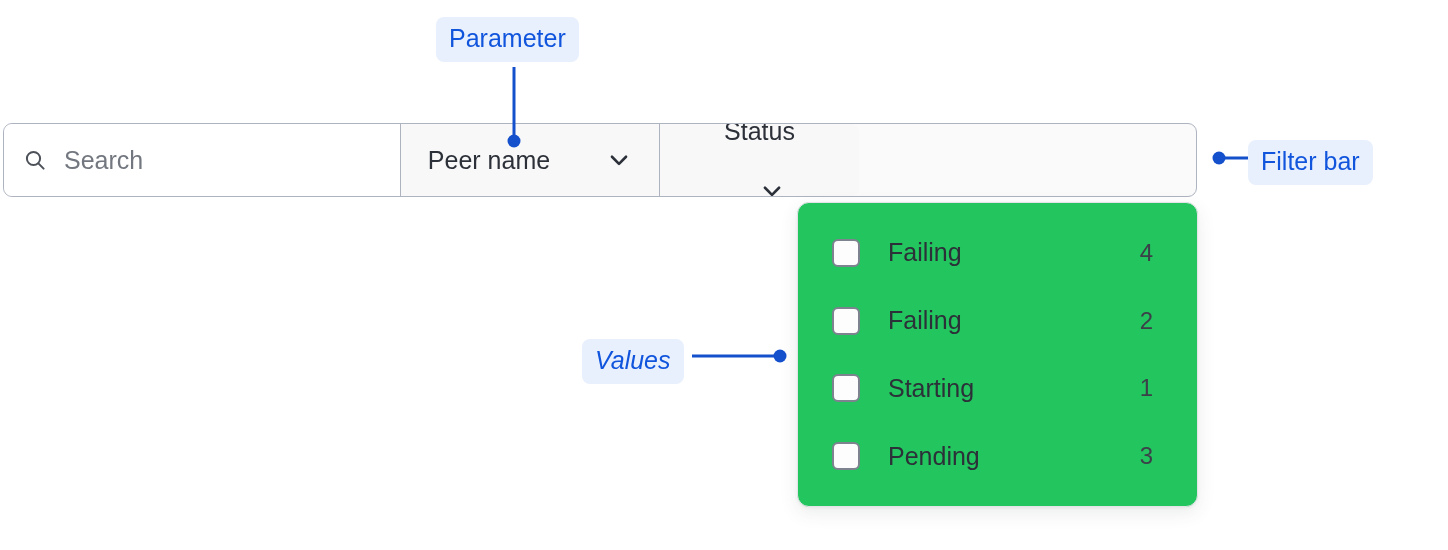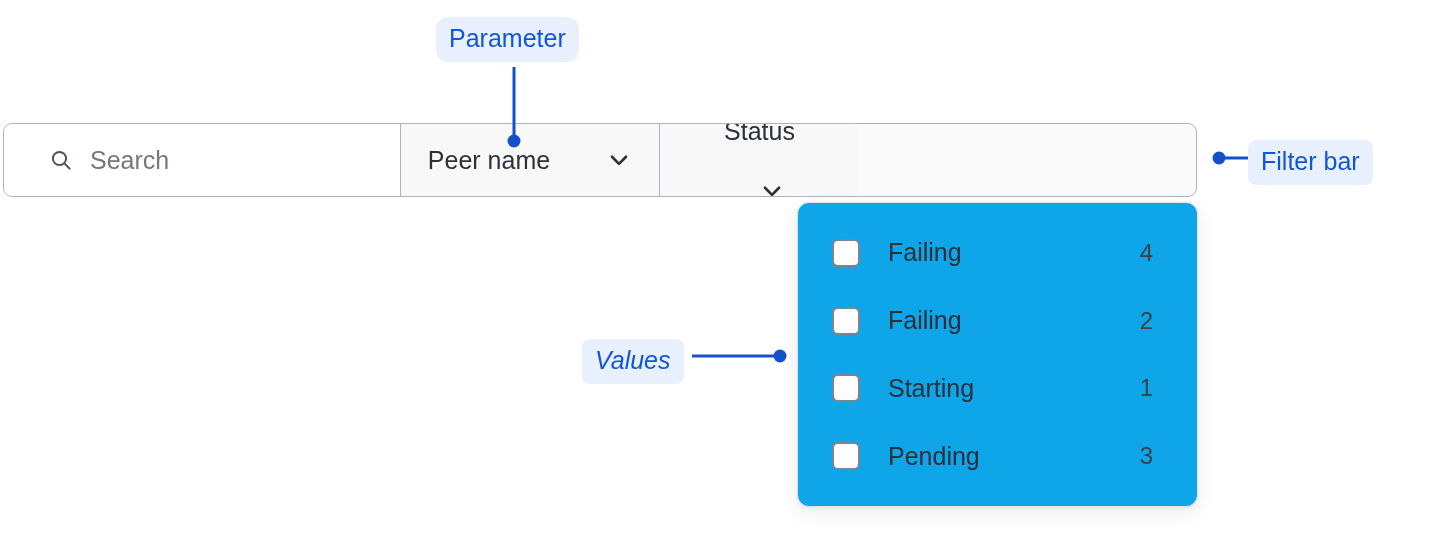--- a/index.html
+++ b/index.html
@@ -34,21 +34,20 @@
 
   .search-segment {
     width: 397px;
     background: #ffffff;
     display: flex;
     align-items: center;
     padding-left: 19px;
     box-sizing: border-box;
     border-right: 1.5px solid #aeb3c0;
     border-radius: 8px 0 0 8px;
-    justify-content: flex-end;
   }
   .search-icon {
     width: 24px;
     height: 24px;
     flex: 0 0 auto;
     display: block;
     margin-right: 17px;
   }
   .search-input {
     border: 0;
@@ -97,21 +96,21 @@
     flex: 0 0 auto;
   }
 
   
   .dropdown-panel {
     position: absolute;
     left: 797px;
     top: 202px;
     width: 401px;
     height: 305px;
-    background: #0ea5e9;
+    background: #22c55e;
     border: 1px solid #e3e4e8;
     border-radius: 12px;
     box-sizing: border-box;
     box-shadow: 0 6px 18px rgba(60,64,72,0.10), 0 1px 3px rgba(60,64,72,0.06);
     padding: 16px 0;
     display: flex;
     flex-direction: column;
     justify-content: space-around;
   }
   .dd-option {
@@ -148,21 +147,21 @@
   .anno-chip {
     position: absolute;
     background: #e8f0fe;
     color: #1155dd;
     font-size: 25px;
     border-radius: 8px;
     padding: 7px 13px 9px 13px;
     white-space: nowrap;
     box-sizing: border-box;
   }
-  #chip-parameter { left: 436px; top: 17px; border-radius: 12px; }
+  #chip-parameter { left: 436px; top: 17px; }
   #chip-filterbar { left: 1248px; top: 140px; }
   #chip-values    { left: 582px; top: 339px; font-style: italic; }
 
   .anno-svg {
     position: absolute;
     left: 0;
     top: 0;
     width: 1448px;
     height: 550px;
     pointer-events: none;

